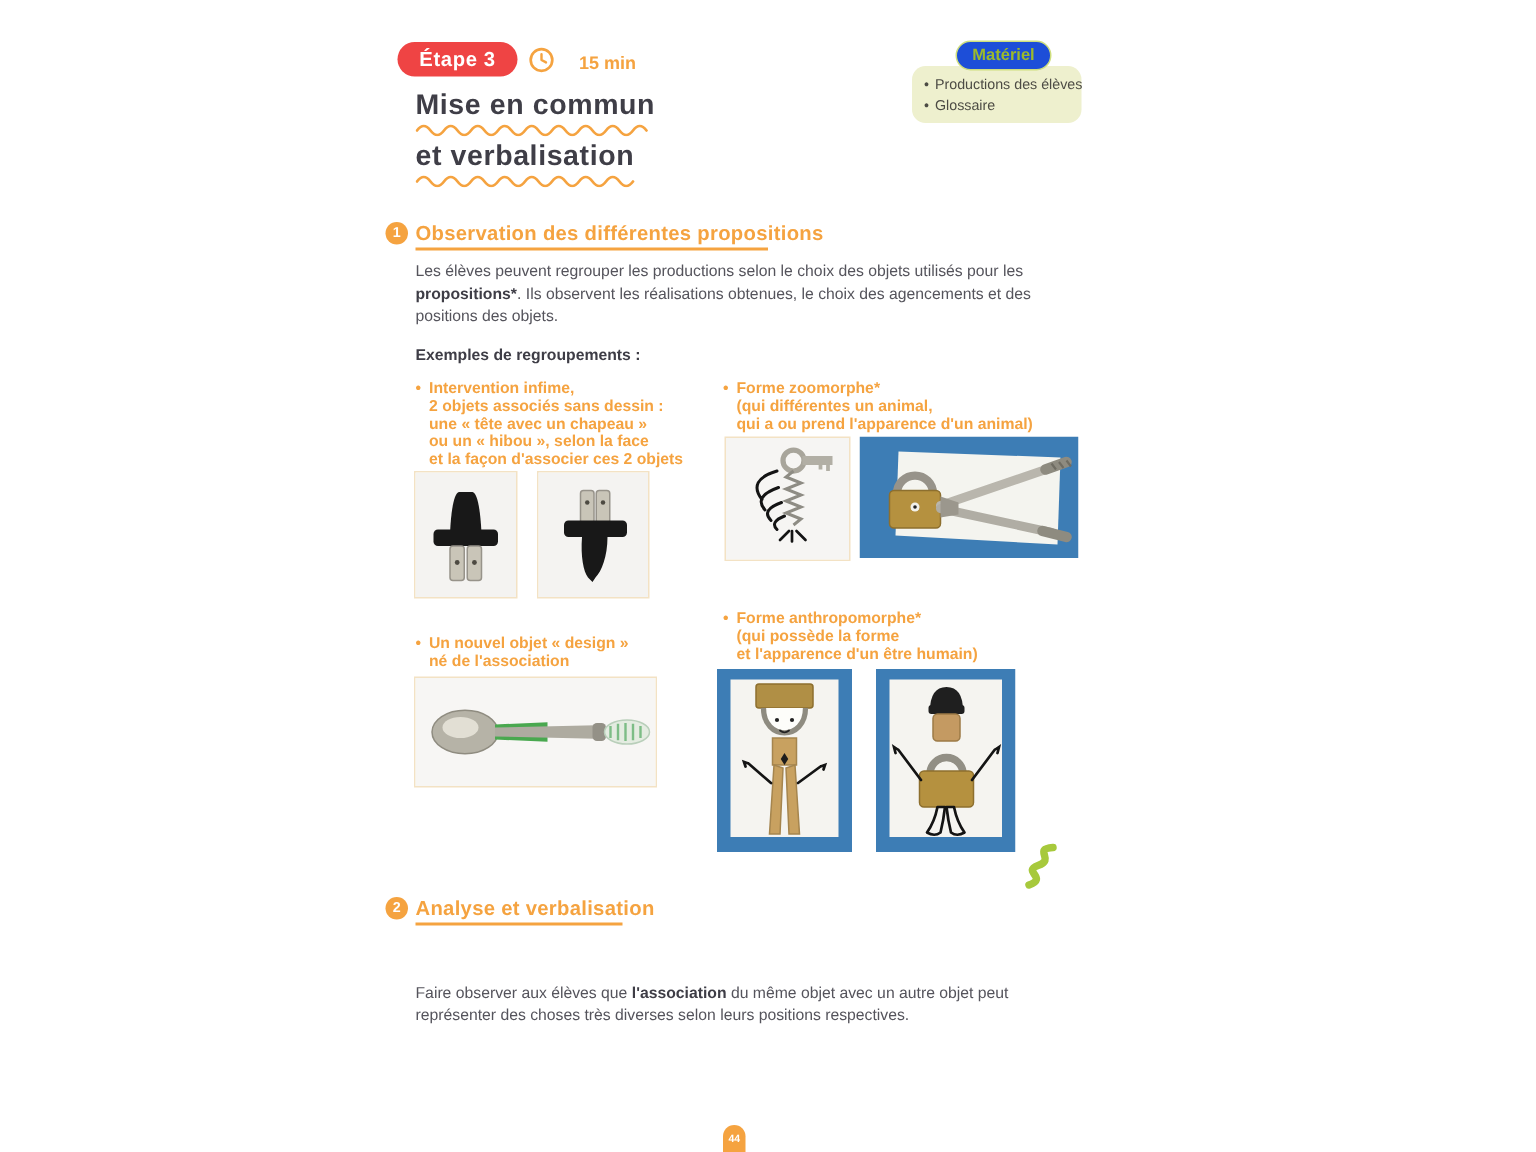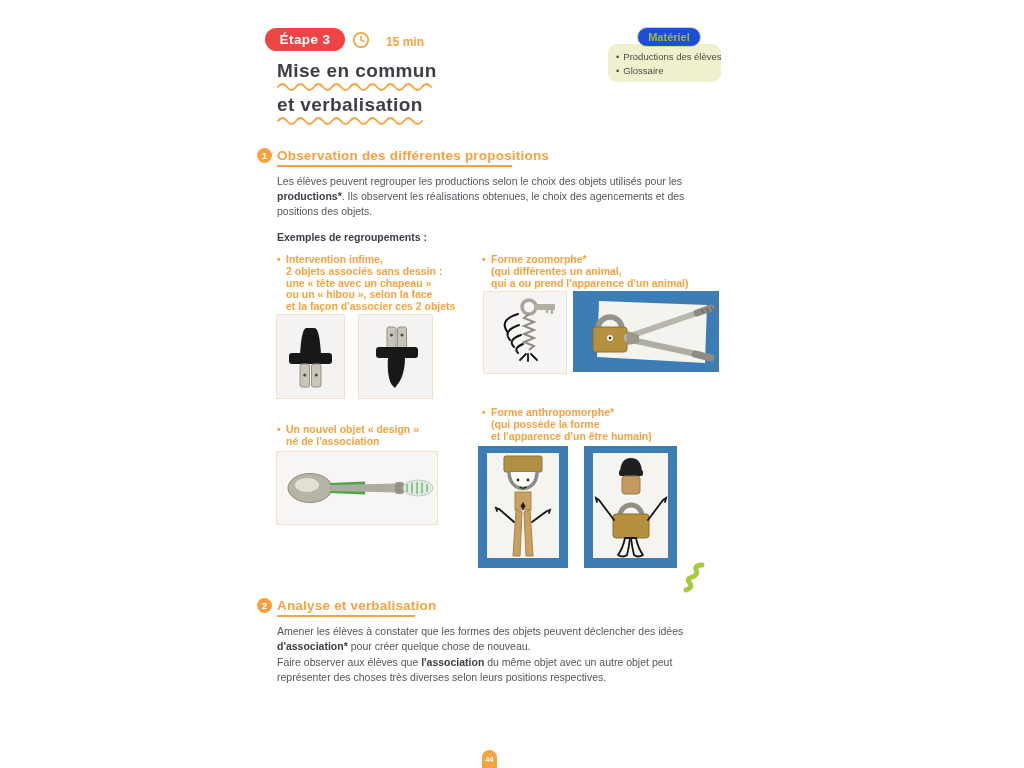--- a/index.html
+++ b/index.html
@@ -88,21 +88,21 @@
   </div>
   <div class="abs materiel-item" style="left:616px;top:63px;">
     <span class="blt">•</span><span>Glossaire</span>
   </div>
 
   <div class="abs num-circle" style="left:257px;top:148px;">1</div>
   <div class="abs sec-heading" style="left:277px;top:148px;">Observation des différentes propositions</div>
   <div class="abs sec-underline" style="left:277px;top:165px;width:235px;"></div>
 
   <div class="abs body-text" style="left:277px;top:174px;width:443px;">
-    <span>Les élèves peuvent regrouper les productions selon le choix des objets utilisés pour les </span><b>productions*</b><span>. Ils observent les réalisations obtenues, le choix des agencements et des positions des objets.</span>
+    <span>Les élèves peuvent regrouper les productions selon le choix des objets utilisés pour les </span><b>propositions*</b><span>. Ils observent les réalisations obtenues, le choix des agencements et des positions des objets.</span>
   </div>
 
   <div class="abs examples-label" style="left:277px;top:219px;">Exemples de regroupements :</div>
 
   <div class="abs orange-bullet" style="left:286px;top:254px;">
     <span class="marker">•</span>
     <div class="lines">
       <div>Intervention infime,</div>
       <div>2 objets associés sans dessin :</div>
       <div>une « tête avec un chapeau »</div>
@@ -234,23 +234,20 @@
   </div>
 
   <svg class="abs" style="left:679px;top:561px;" width="30" height="34" viewBox="0 0 30 34">
     <path d="M23 4 C 9 5, 25 12, 13 16 C 2 20, 20 24, 7 29" fill="none" stroke="#a7c93c" stroke-width="5" stroke-linecap="round"></path>
   </svg>
 
   <div class="abs num-circle" style="left:257px;top:598px;">2</div>
   <div class="abs sec-heading" style="left:277px;top:598px;">Analyse et verbalisation</div>
   <div class="abs sec-underline" style="left:277px;top:615px;width:138px;"></div>
 
-  <div class="abs body-text" style="left:277px;top:624px;width:443px;">
-    <span>Amener les élèves à constater que les formes des objets peuvent déclencher des idées </span><b>d'association*</b><span> pour créer quelque chose de nouveau.</span>
-  </div>
 
   <div class="abs body-text" style="left:277px;top:655px;width:443px;">
     <span>Faire observer aux élèves que </span><b>l'association</b><span> du même objet avec un autre objet peut représenter des choses très diverses selon leurs positions respectives.</span>
   </div>
 
   <div class="abs page-num-badge" style="left:482px;top:750px;width:15px;height:18px;">44</div>
 
 </div>
 
 </body></html>

